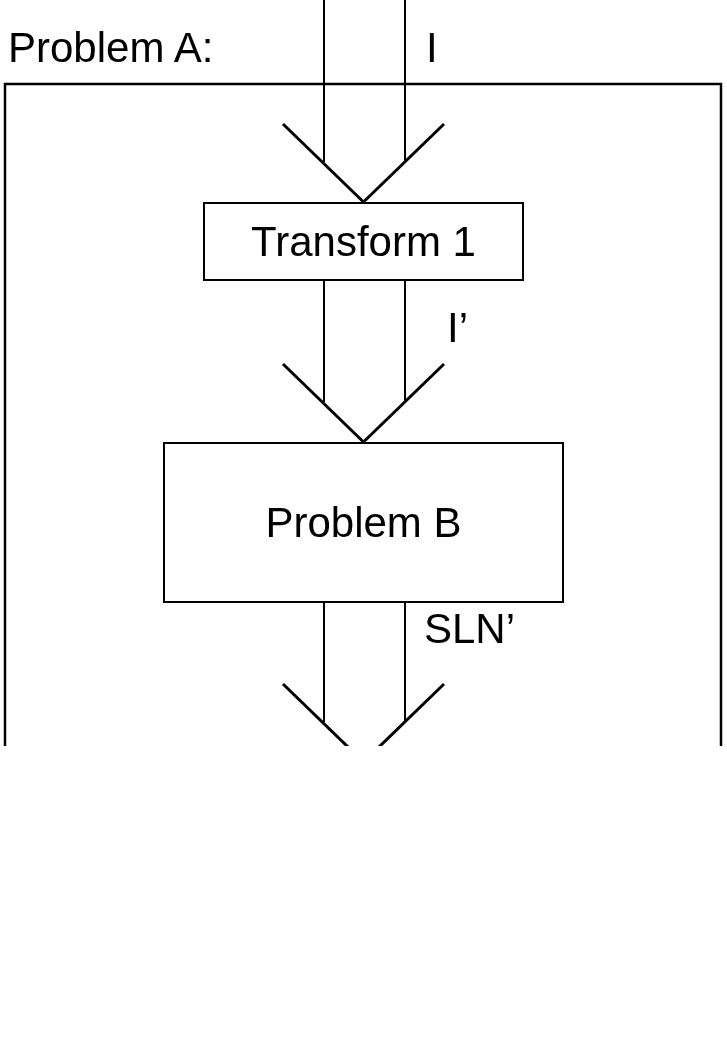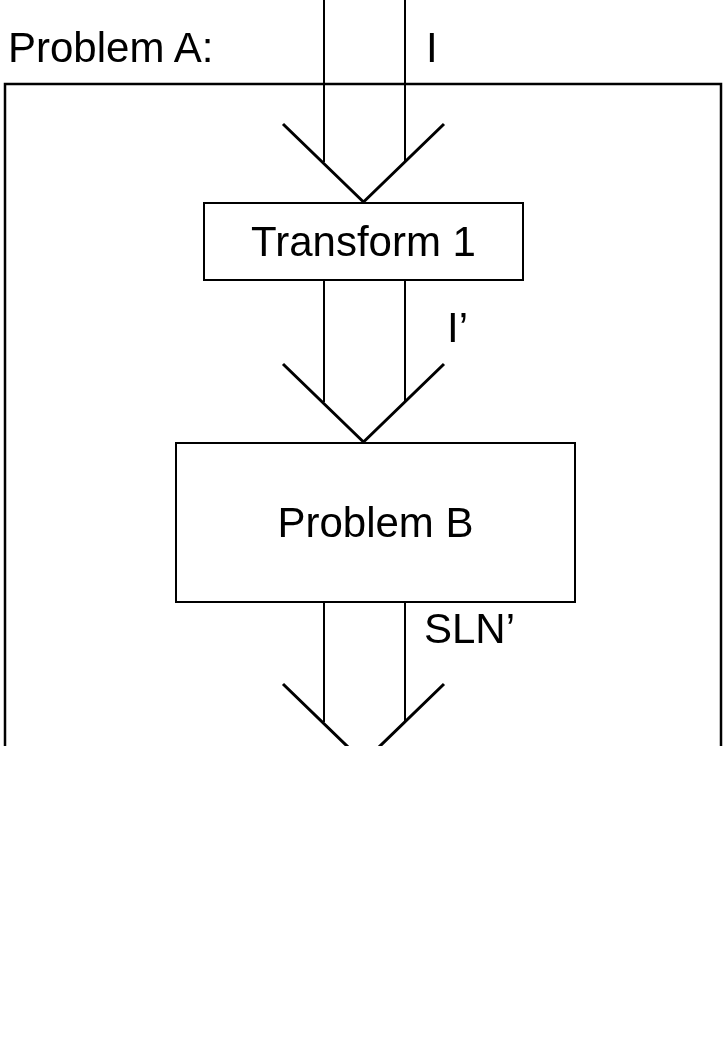--- a/index.html
+++ b/index.html
@@ -38,21 +38,21 @@
     box-sizing: border-box;
     border: 2px solid #000000;
     background: #ffffff;
     display: flex;
     align-items: center;
     justify-content: center;
     font-size: 42px;
     white-space: nowrap;
   }
   .node-t1 { left: 203px; top: 202px; width: 321px; height: 79px; }
-  .node-pb { left: 163px; top: 442px; width: 401px; height: 161px; margin-left: 12px; }
+  .node-pb { left: 163px; top: 442px; width: 401px; height: 161px; }
   .node-t2 { left: 203px; top: 762px; width: 321px; height: 79px; }
 </style>
 </head>
 <body>
 
 <div class="stage">
 
   <svg class="lines" width="727" height="1046" viewBox="0 0 727 1046" xmlns="http://www.w3.org/2000/svg">
 
     <rect class="outer" x="5" y="84" width="716" height="838"></rect>

